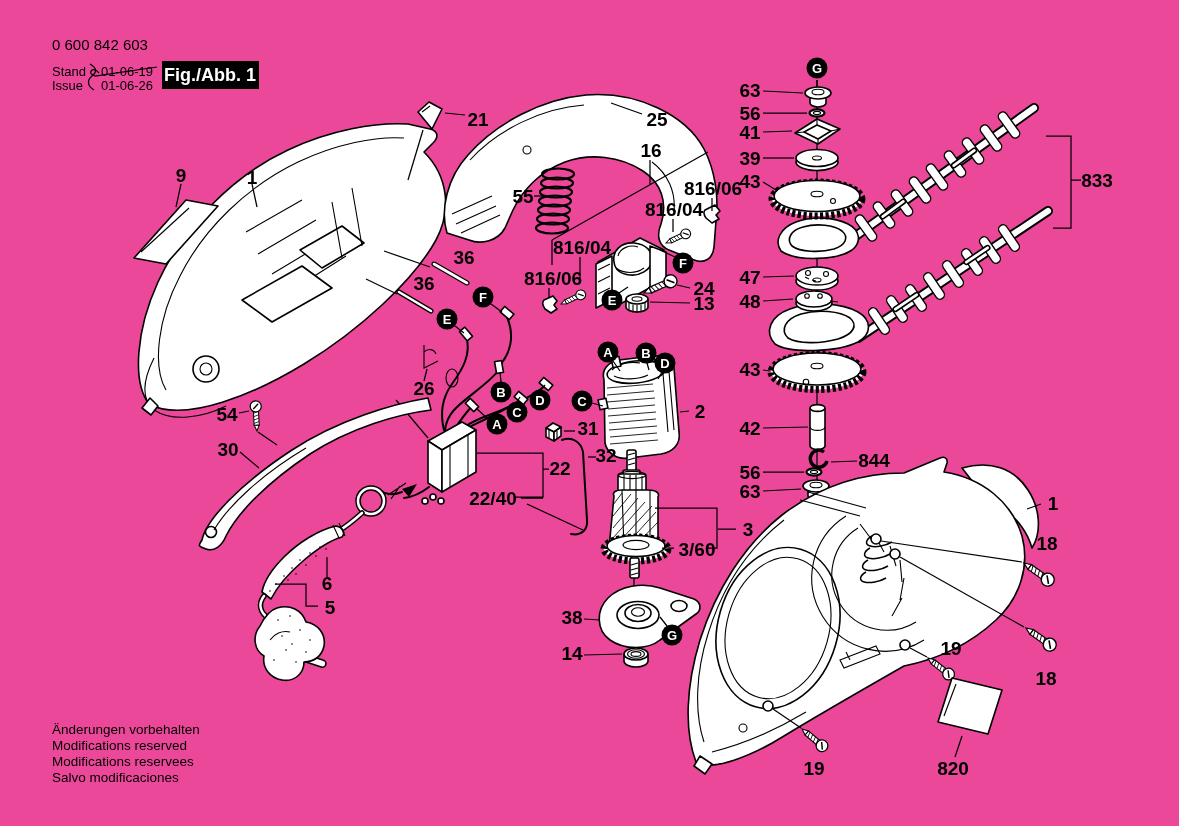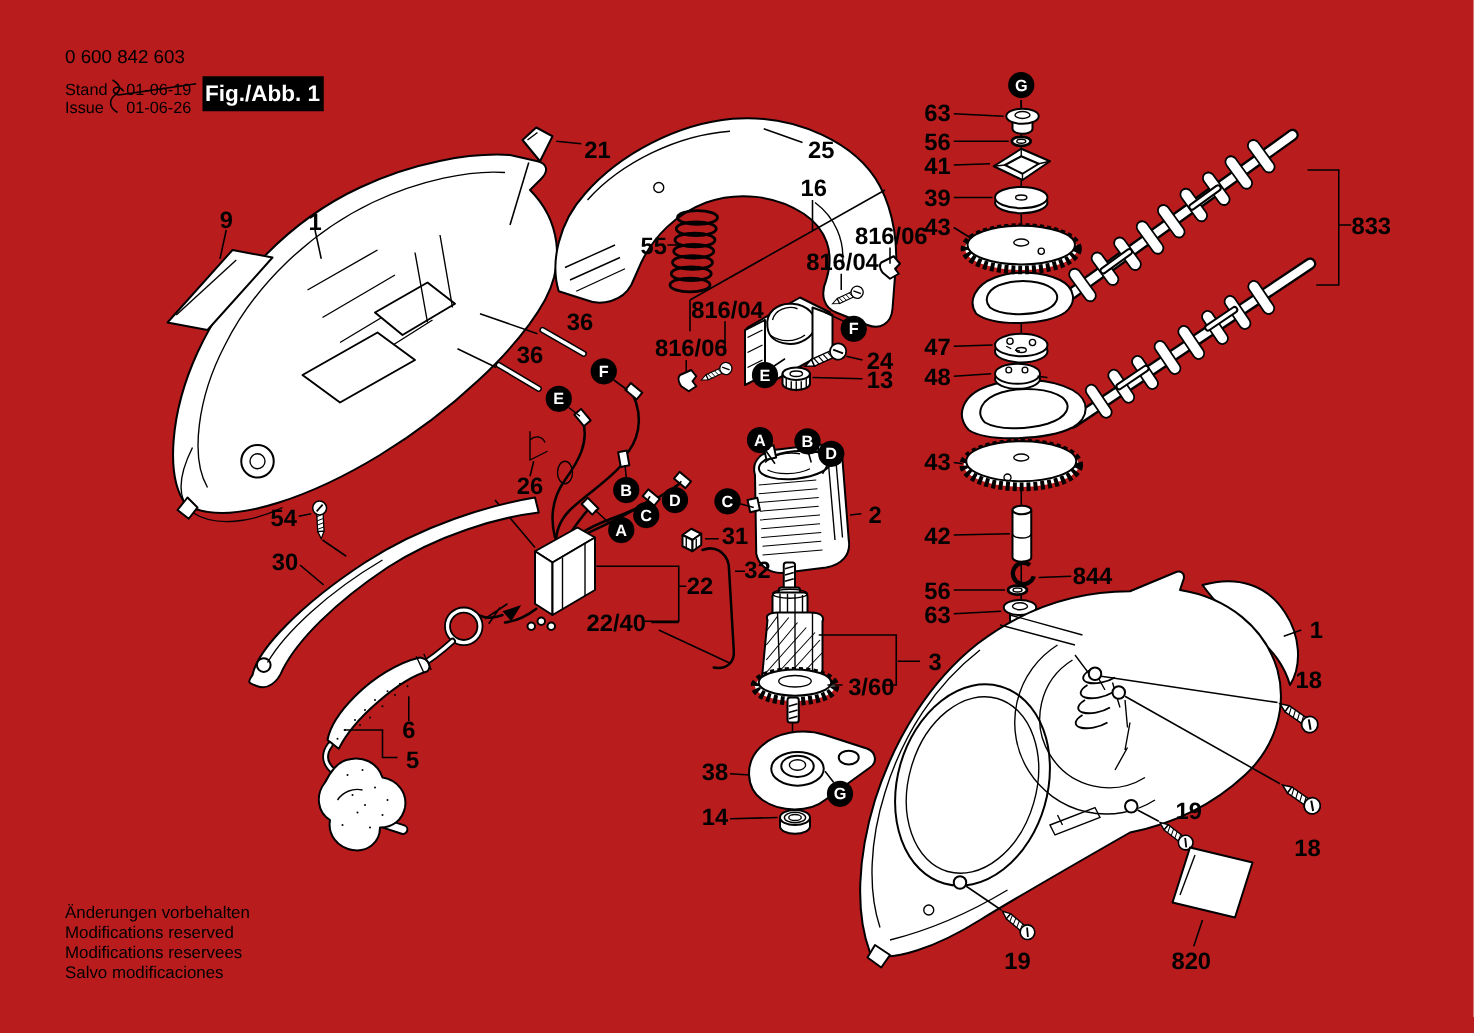--- a/index.html
+++ b/index.html
@@ -1,16 +1,16 @@
 <!DOCTYPE html>
 <html><head>
 <meta charset="utf-8">
 <style>
   html,body{margin:0;padding:0;background:#fff}
-  .stage{position:relative;width:1179px;height:826px;background:#b91c1c;overflow:hidden}
+  .stage{position:relative;width:1179px;height:826px;background:#ec4899;overflow:hidden}
   svg{display:block}
   text{font-family:"Liberation Sans","DejaVu Sans",sans-serif;fill:#000}
   .c{font-size:19px;font-weight:bold;text-anchor:middle}
   .lt{font-size:13px;font-weight:bold;text-anchor:middle;fill:#fff}
   .h15{font-size:15px}
   .h13{font-size:13px}
   .figt{font-size:18px;font-weight:bold;fill:#fff;text-anchor:middle}
   .ft{font-size:13.5px}
   .o{fill:#fff;stroke:#000;stroke-width:1.6;stroke-linejoin:round}
   .o2{fill:#fff;stroke:#000;stroke-width:2.2}

